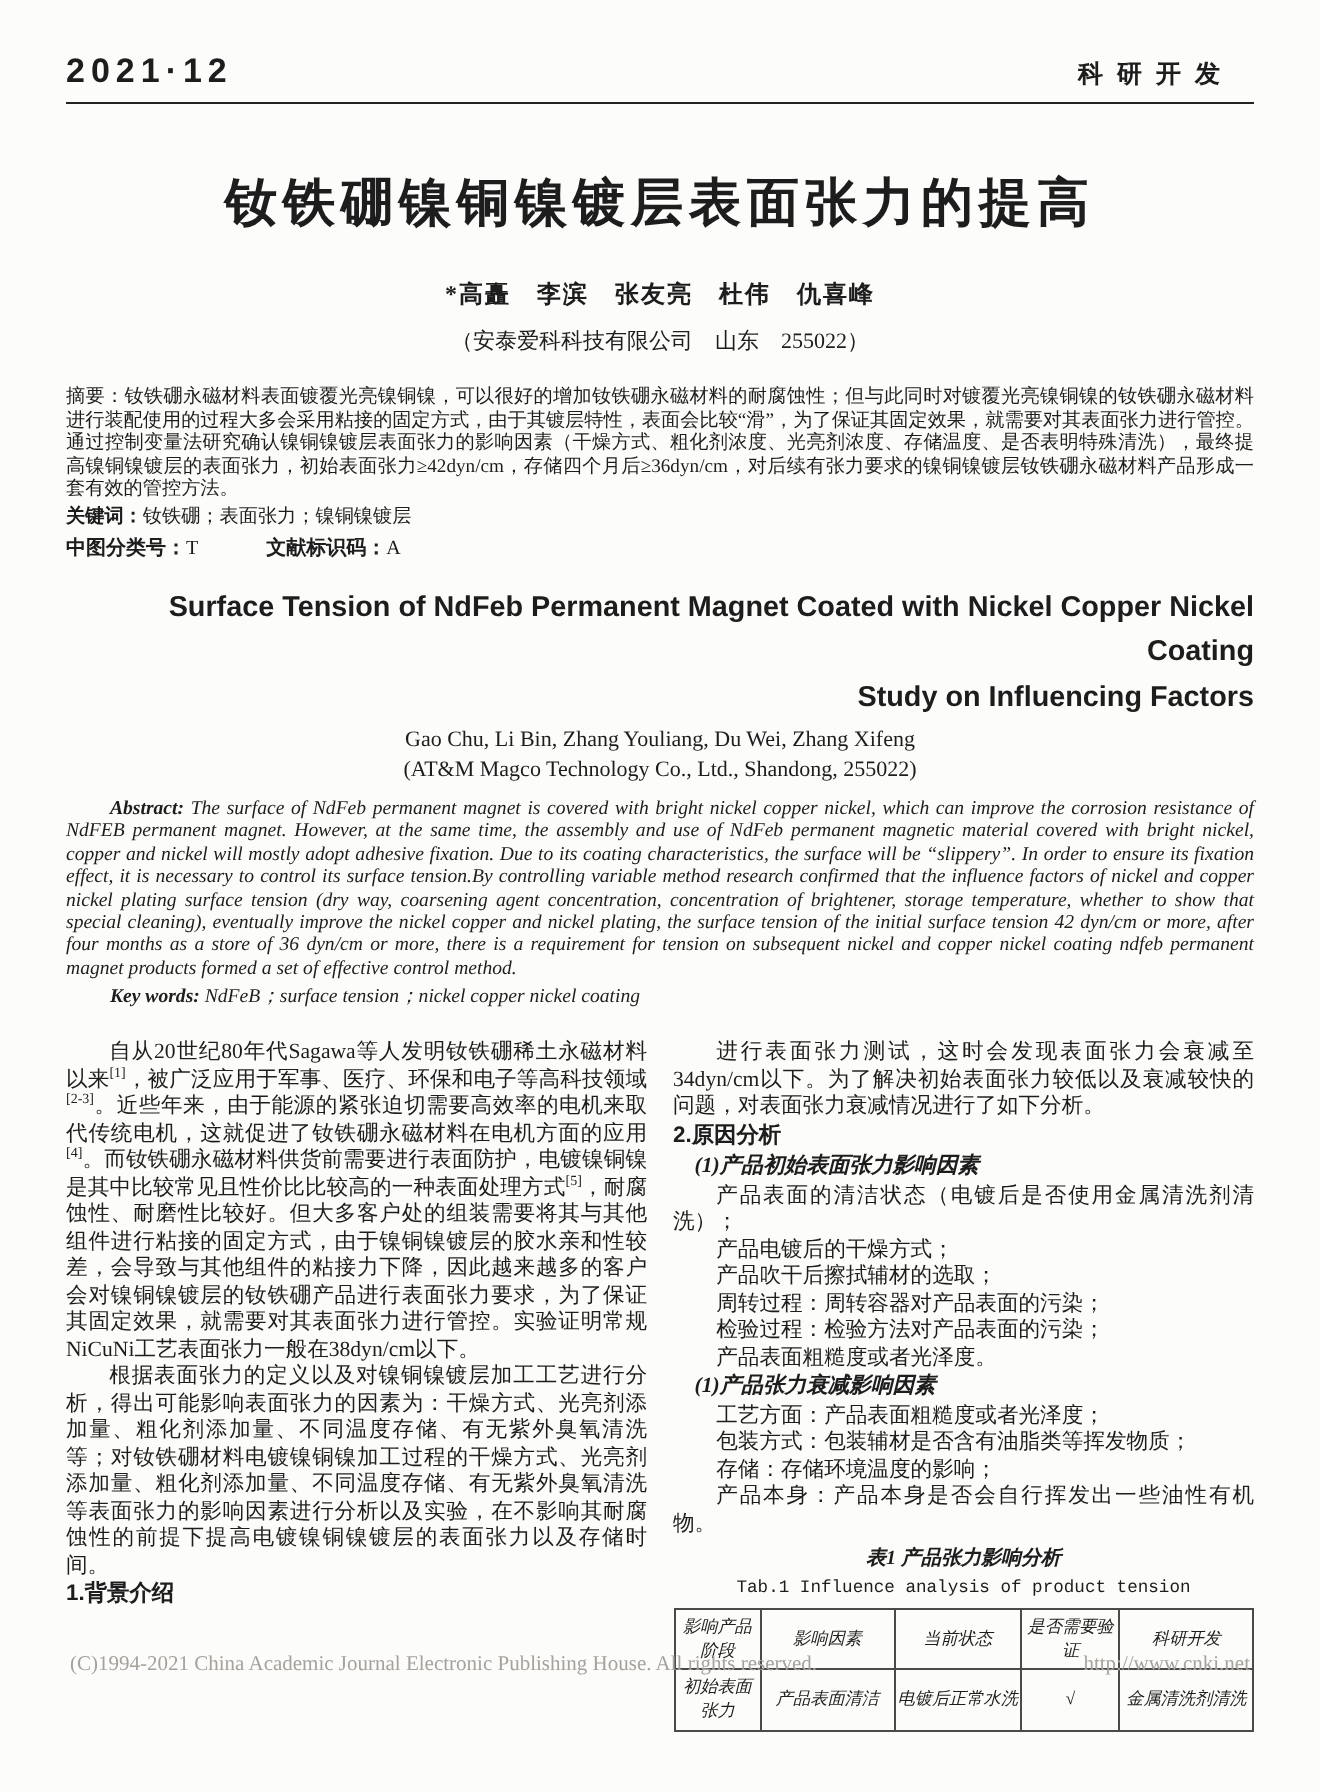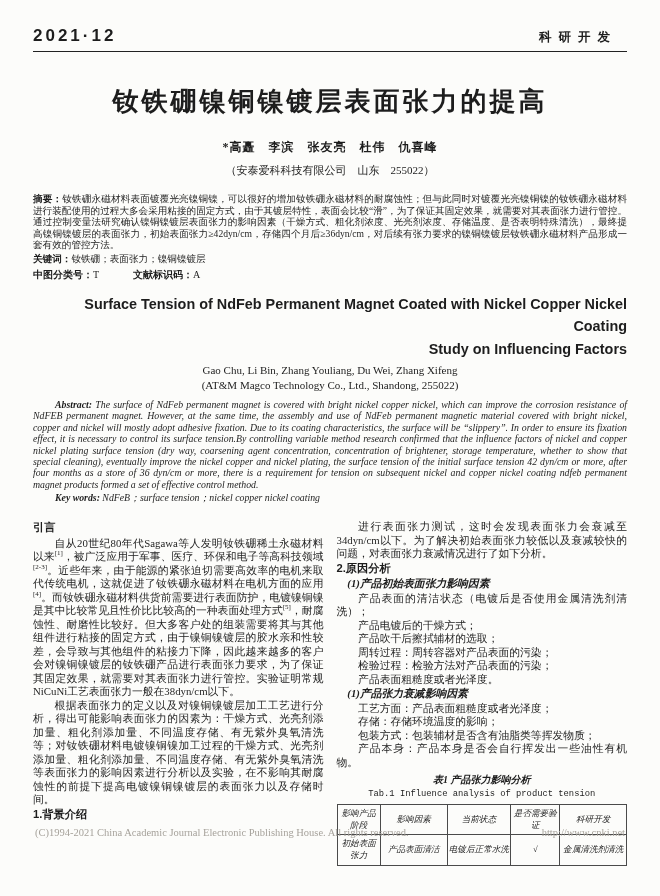--- a/index.html
+++ b/index.html
@@ -26,21 +26,21 @@
   .hdr-journal .en{font-size:8.5px;font-style:italic;}
   .hdr-page{font-size:22px;font-weight:bold;line-height:1;}
 
   
   .cn-title{margin-top:32px;text-align:center;font-size:26px;font-weight:bold;letter-spacing:3px;}
   .cn-authors{margin-top:20px;text-align:center;font-size:12px;font-weight:bold;letter-spacing:1px;}
   .cn-affil{margin-top:7px;text-align:center;font-size:11px;}
 
   
   .cn-abs{margin-top:15px;font-size:9.6px;line-height:11.6px;text-align:justify;}
-  .cn-abs .lbl{font-weight:bold;}
+  .cn-abs .lbl{font-weight:normal;}
   .kw-line{margin-top:2px;font-size:9.6px;line-height:12px;}
   .kw-line .lbl{font-weight:bold;}
   .clc-line{margin-top:3px;font-size:10px;line-height:13px;}
   .clc-line .lbl{font-weight:bold;}
   .clc-line .gap{display:inline-block;width:34px;}
 
   
   .en-title{margin-top:12px;text-align:right;font-family:"Liberation Sans",sans-serif;
             font-weight:bold;font-size:14.4px;line-height:1.55;}
   .en-authors{margin-top:4px;text-align:center;font-size:11px;}
@@ -102,40 +102,39 @@
     <div class="en-authors">Gao Chu, Li Bin, Zhang Youliang, Du Wei, Zhang Xifeng</div>
     <div class="en-affil">(AT&amp;M Magco Technology Co., Ltd., Shandong, 255022)</div>
 
     <div class="en-abs"><span class="indent"></span><span class="lbl">Abstract:</span> <span>The surface of NdFeb permanent magnet is covered with bright nickel copper nickel, which can improve the corrosion resistance of NdFEB permanent magnet. However, at the same time, the assembly and use of NdFeb permanent magnetic material covered with bright nickel, copper and nickel will mostly adopt adhesive fixation. Due to its coating characteristics, the surface will be “slippery”. In order to ensure its fixation effect, it is necessary to control its surface tension.By controlling variable method research confirmed that the influence factors of nickel and copper nickel plating surface tension (dry way, coarsening agent concentration, concentration of brightener, storage temperature, whether to show that special cleaning), eventually improve the nickel copper and nickel plating, the surface tension of the initial surface tension 42 dyn/cm or more, after four months as a store of 36 dyn/cm or more, there is a requirement for tension on subsequent nickel and copper nickel coating ndfeb permanent magnet products formed a set of effective control method.</span></div>
 
     <div class="en-kw"><span class="indent"></span><span class="lbl">Key words:</span> <span>NdFeB；surface tension；nickel copper nickel coating</span></div>
 
     <div class="cols">
 
       <div class="col">
-        <div class="h-intro">引言</div>
         <p>自从20世纪80年代Sagawa等人发明钕铁硼稀土永磁材料以来<sup>[1]</sup>，被广泛应用于军事、医疗、环保和电子等高科技领域<sup>[2-3]</sup>。近些年来，由于能源的紧张迫切需要高效率的电机来取代传统电机，这就促进了钕铁硼永磁材料在电机方面的应用<sup>[4]</sup>。而钕铁硼永磁材料供货前需要进行表面防护，电镀镍铜镍是其中比较常见且性价比比较高的一种表面处理方式<sup>[5]</sup>，耐腐蚀性、耐磨性比较好。但大多客户处的组装需要将其与其他组件进行粘接的固定方式，由于镍铜镍镀层的胶水亲和性较差，会导致与其他组件的粘接力下降，因此越来越多的客户会对镍铜镍镀层的钕铁硼产品进行表面张力要求，为了保证其固定效果，就需要对其表面张力进行管控。实验证明常规NiCuNi工艺表面张力一般在38dyn/cm以下。</p>
         <p>根据表面张力的定义以及对镍铜镍镀层加工工艺进行分析，得出可能影响表面张力的因素为：干燥方式、光亮剂添加量、粗化剂添加量、不同温度存储、有无紫外臭氧清洗等；对钕铁硼材料电镀镍铜镍加工过程的干燥方式、光亮剂添加量、粗化剂添加量、不同温度存储、有无紫外臭氧清洗等表面张力的影响因素进行分析以及实验，在不影响其耐腐蚀性的前提下提高电镀镍铜镍镀层的表面张力以及存储时间。</p>
         <div class="h-sec">1.背景介绍</div>
       </div>
 
       <div class="col">
         <p>进行表面张力测试，这时会发现表面张力会衰减至34dyn/cm以下。为了解决初始表面张力较低以及衰减较快的问题，对表面张力衰减情况进行了如下分析。</p>
         <div class="h-sec">2.原因分析</div>
         <div class="h-sub">(1)产品初始表面张力影响因素</div>
         <p>产品表面的清洁状态（电镀后是否使用金属清洗剂清洗）；</p>
         <p>产品电镀后的干燥方式；</p>
         <p>产品吹干后擦拭辅材的选取；</p>
         <p>周转过程：周转容器对产品表面的污染；</p>
         <p>检验过程：检验方法对产品表面的污染；</p>
         <p>产品表面粗糙度或者光泽度。</p>
         <div class="h-sub">(1)产品张力衰减影响因素</div>
         <p>工艺方面：产品表面粗糙度或者光泽度；</p>
+        <p>包装方式：包装辅材是否含有油脂类等挥发物质；</p>
         <p>存储：存储环境温度的影响；</p>
-        <p>包装方式：包装辅材是否含有油脂类等挥发物质；</p>
         <p>产品本身：产品本身是否会自行挥发出一些油性有机物。</p>
 
         <div class="tbl-cap-cn">表1 产品张力影响分析</div>
         <div class="tbl-cap-en">Tab.1 Influence analysis of product tension</div>
         <table class="t1">
           <colgroup>
               <col class="c1">
               <col class="c2">
               <col class="c3">
               <col class="c4">

